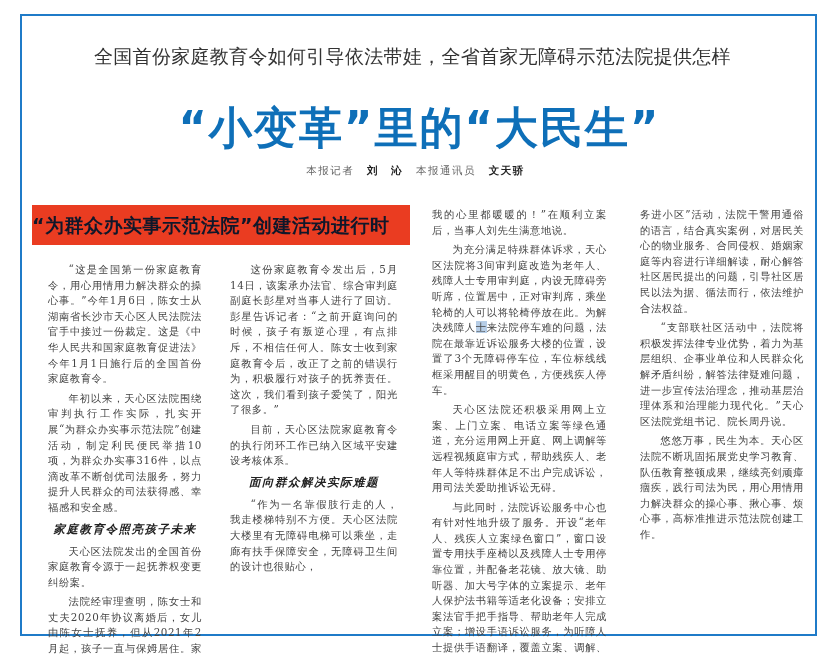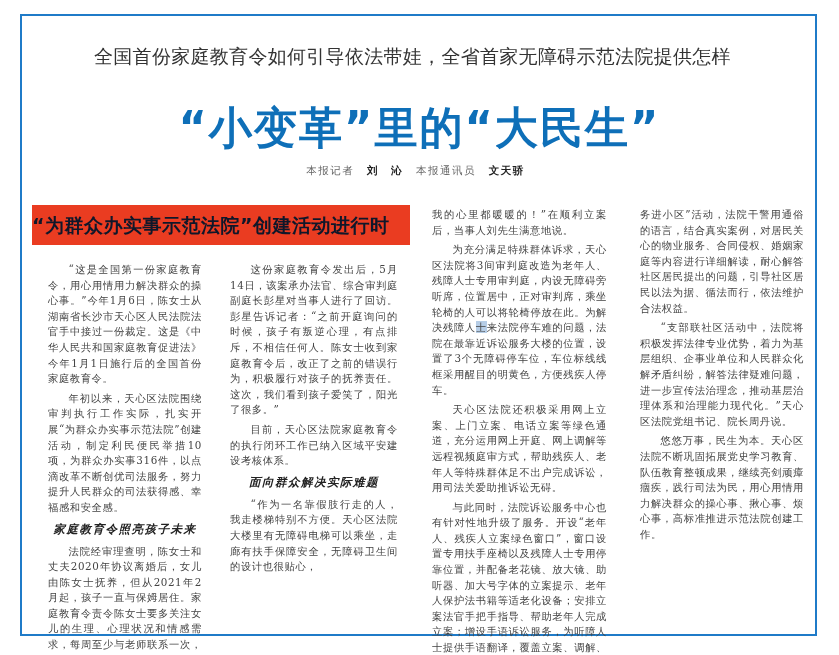--- a/index.html
+++ b/index.html
@@ -53,20 +53,21 @@
   <span class="role">本报通讯员</span>
   <span class="name">文天骄</span>
 </div>
 
 <div class="banner">“为群众办实事示范法院”创建活动进行时</div>
 
 <div class="col c1">
   <p>“这是全国第一份家庭教育令，用心用情用力解决群众的操心事。”今年1月6日，陈女士从湖南省长沙市天心区人民法院法官手中接过一份裁定。这是《中华人民共和国家庭教育促进法》今年1月1日施行后的全国首份家庭教育令。</p>
   <p>年初以来，天心区法院围绕审判执行工作实际，扎实开展“为群众办实事示范法院”创建活动，制定利民便民举措10项，为群众办实事316件，以点滴改革不断创优司法服务，努力提升人民群众的司法获得感、幸福感和安全感。</p>
   <h3>家庭教育令照亮孩子未来</h3>
+  <p>天心区法院发出的全国首份家庭教育令源于一起抚养权变更纠纷案。</p>
   <p>法院经审理查明，陈女士和丈夫2020年协议离婚后，女儿由陈女士抚养，但从2021年2月起，孩子一直与保姆居住。家庭教育令责令陈女士要多关注女儿的生理、心理状况和情感需求，每周至少与老师联系一次，了解孩子的详细状况；不得让孩子单独与保姆居住生活，应与孩子同住，由自己或近亲属养育与陪伴。</p>
 </div>
 
 <div class="col c2">
   <p>这份家庭教育令发出后，5月14日，该案承办法官、综合审判庭副庭长彭星对当事人进行了回访。彭星告诉记者：“之前开庭询问的时候，孩子有叛逆心理，有点排斥，不相信任何人。陈女士收到家庭教育令后，改正了之前的错误行为，积极履行对孩子的抚养责任。这次，我们看到孩子爱笑了，阳光了很多。”</p>
   <p>目前，天心区法院家庭教育令的执行闭环工作已纳入区域平安建设考核体系。</p>
   <h3>面向群众解决实际难题</h3>
   <p>“作为一名靠假肢行走的人，我走楼梯特别不方便。天心区法院大楼里有无障碍电梯可以乘坐，走廊有扶手保障安全，无障碍卫生间的设计也很贴心，</p>
 </div>
 

